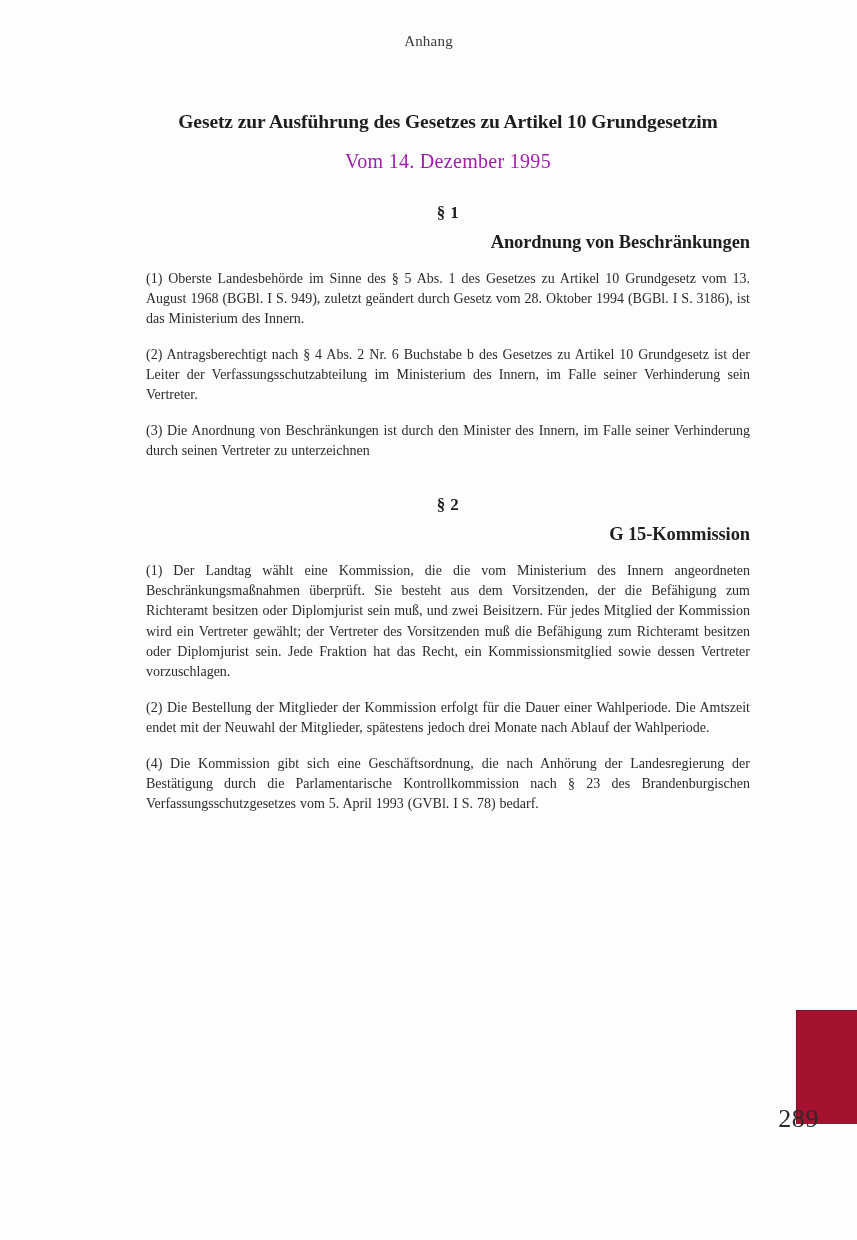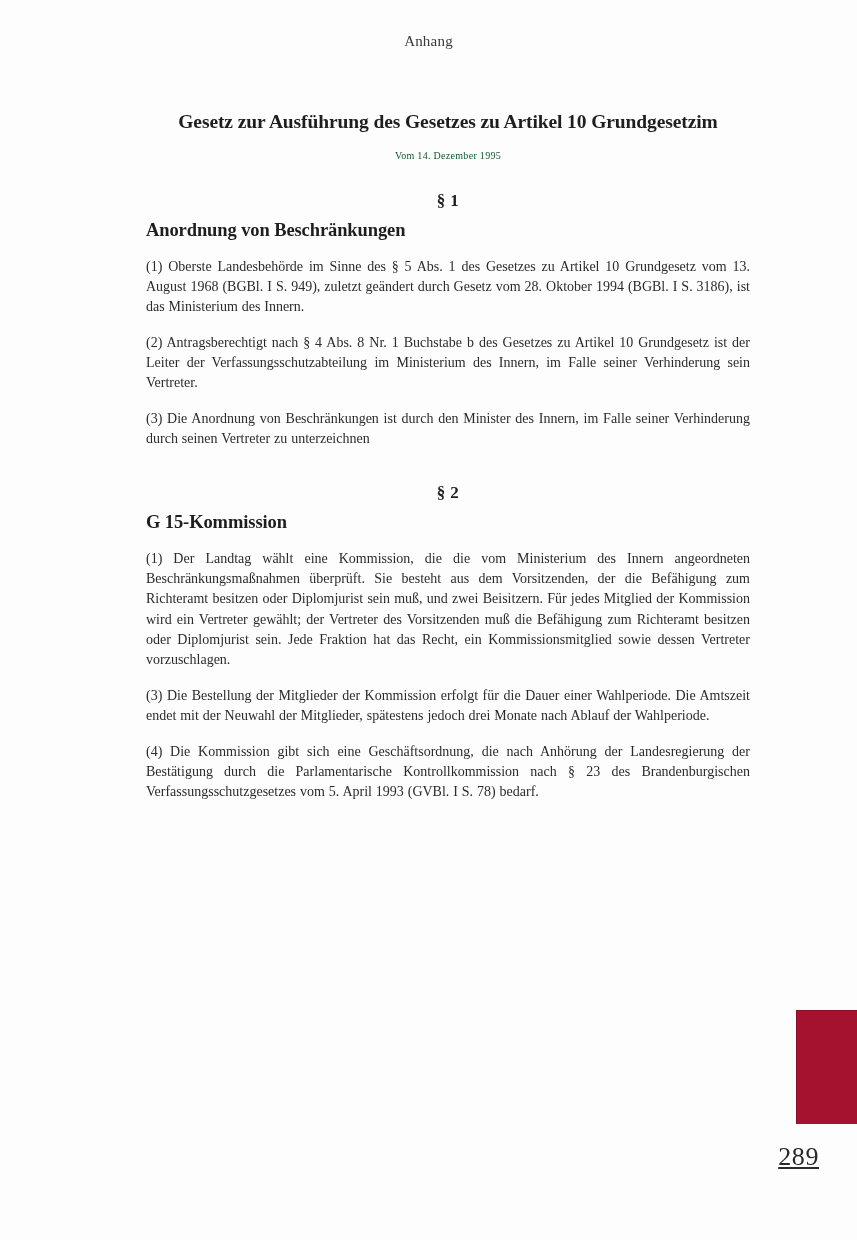--- a/index.html
+++ b/index.html
@@ -56,44 +56,44 @@
     color: #1e1e1e;
     font-family: Liberation Serif, serif;
   }
   .doc-title .line2 {
     display: block;
   }
 
   .doc-date {
     margin: 14px 0 0 0;
     text-align: center;
-    font-size: 10px;
+    font-size: 20px;
     letter-spacing: 0.3px;
-    color: #14532d;
+    color: #a21caf;
   }
 
   .section {
     margin-top: 30px;
   }
   .section.second {
     margin-top: 34px;
   }
 
   .section-number {
     margin: 0;
     text-align: center;
     font-size: 17px;
     font-weight: bold;
     letter-spacing: 0.4px;
     color: #1e1e1e;
   }
 
   .section-heading {
     margin: 9px 0 0 0;
-    text-align: left;
+    text-align: right;
     font-size: 18.5px;
     font-weight: bold;
     letter-spacing: -0.1px;
     color: #1e1e1e;
   }
 
   .para {
     margin: 16px 0 0 0;
     font-size: 14px;
     line-height: 1.435;
@@ -115,27 +115,26 @@
     width: 61px;
     height: 114px;
     background: #a4122f;
     box-shadow: inset 1px 1px 0 rgba(0,0,0,0.18);
   }
 
   
   .folio {
     position: absolute;
     left: 0;
-    top: 1142px;
+    top: 1104px;
     width: 819px;
     text-align: right;
     font-size: 26px;
     letter-spacing: 0.6px;
     color: #2a2a2a;
-    text-decoration: underline;
   }
 </style>
 </head>
 <body style="background: rgb(253, 253, 253);">
 
 <div class="page">
 
   <div class="running-head">Anhang</div>
 
   <div class="column">
@@ -143,29 +142,29 @@
     <h1 class="doc-title">
       <span>Gesetz zur Ausführung des Gesetzes zu Artikel 10 Grundgesetzim</span>
     </h1>
 
     <p class="doc-date">Vom 14. Dezember 1995</p>
 
     <div class="section">
       <p class="section-number">§ 1</p>
       <h2 class="section-heading">Anordnung von Beschränkungen</h2>
       <p class="para">(1) Oberste Landesbehörde im Sinne des § 5 Abs. 1 des Gesetzes zu Artikel 10 Grundgesetz vom 13. August 1968 (BGBl. I S. 949), zuletzt geändert durch Gesetz vom 28. Oktober 1994 (BGBl. I S. 3186), ist das Ministerium des Innern.</p>
-      <p class="para">(2) Antragsberechtigt nach § 4 Abs. 8 Nr. 1 Buchstabe b des Gesetzes zu Artikel 10 Grundgesetz ist der Leiter der Verfassungsschutzabteilung im Ministerium des Innern, im Falle seiner Verhinderung sein Vertreter.</p>
+      <p class="para">(2) Antragsberechtigt nach § 4 Abs. 2 Nr. 6 Buchstabe b des Gesetzes zu Artikel 10 Grundgesetz ist der Leiter der Verfassungsschutzabteilung im Ministerium des Innern, im Falle seiner Verhinderung sein Vertreter.</p>
       <p class="para">(3) Die Anordnung von Beschränkungen ist durch den Minister des Innern, im Falle seiner Verhinderung durch seinen Vertreter zu unterzeichnen</p>
     </div>
 
     <div class="section second">
       <p class="section-number">§ 2</p>
       <h2 class="section-heading">G 15-Kommission</h2>
       <p class="para">(1) Der Landtag wählt eine Kommission, die die vom Ministerium des Innern angeordneten Beschränkungsmaßnahmen überprüft. Sie besteht aus dem Vorsitzenden, der die Befähigung zum Richteramt besitzen oder Diplomjurist sein muß, und zwei Beisitzern. Für jedes Mitglied der Kommission wird ein Vertreter gewählt; der Vertreter des Vorsitzenden muß die Befähigung zum Richteramt besitzen oder Diplomjurist sein. Jede Fraktion hat das Recht, ein Kommissionsmitglied sowie dessen Vertreter vorzuschlagen.</p>
-      <p class="para">(3) Die Bestellung der Mitglieder der Kommission erfolgt für die Dauer einer Wahlperiode. Die Amtszeit endet mit der Neuwahl der Mitglieder, spätestens jedoch drei Monate nach Ablauf der Wahlperiode.</p>
+      <p class="para">(2) Die Bestellung der Mitglieder der Kommission erfolgt für die Dauer einer Wahlperiode. Die Amtszeit endet mit der Neuwahl der Mitglieder, spätestens jedoch drei Monate nach Ablauf der Wahlperiode.</p>
       <p class="para">(4) Die Kommission gibt sich eine Geschäftsordnung, die nach Anhörung der Landesregierung der Bestätigung durch die Parlamentarische Kontrollkommission nach § 23 des Brandenburgischen Verfassungsschutzgesetzes vom 5. April 1993 (GVBl. I S. 78) bedarf.</p>
     </div>
 
   </div>
 
   <div class="red-block" style="background: rgb(164, 18, 47);"></div>
 
   <div class="folio">289</div>
 
 </div>

